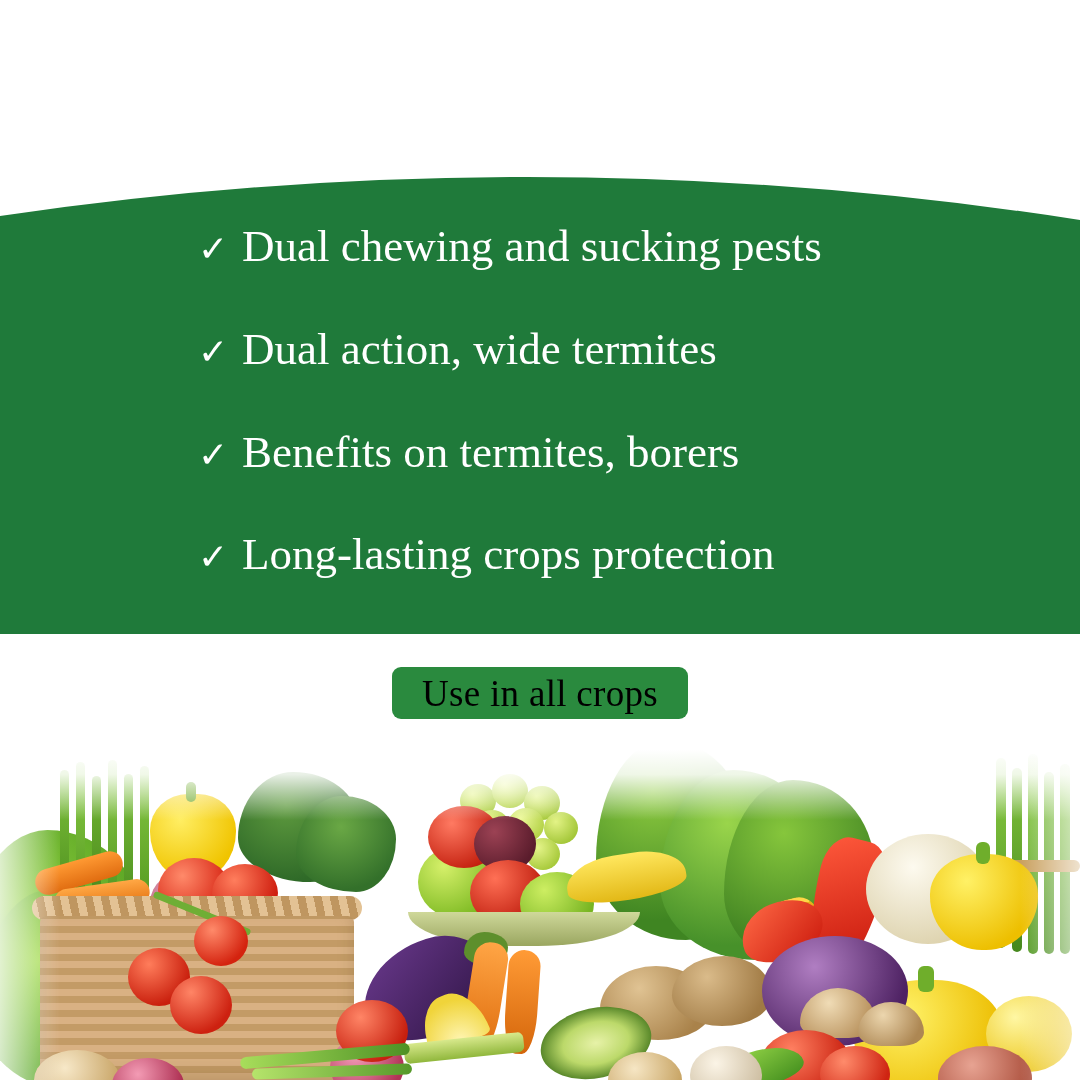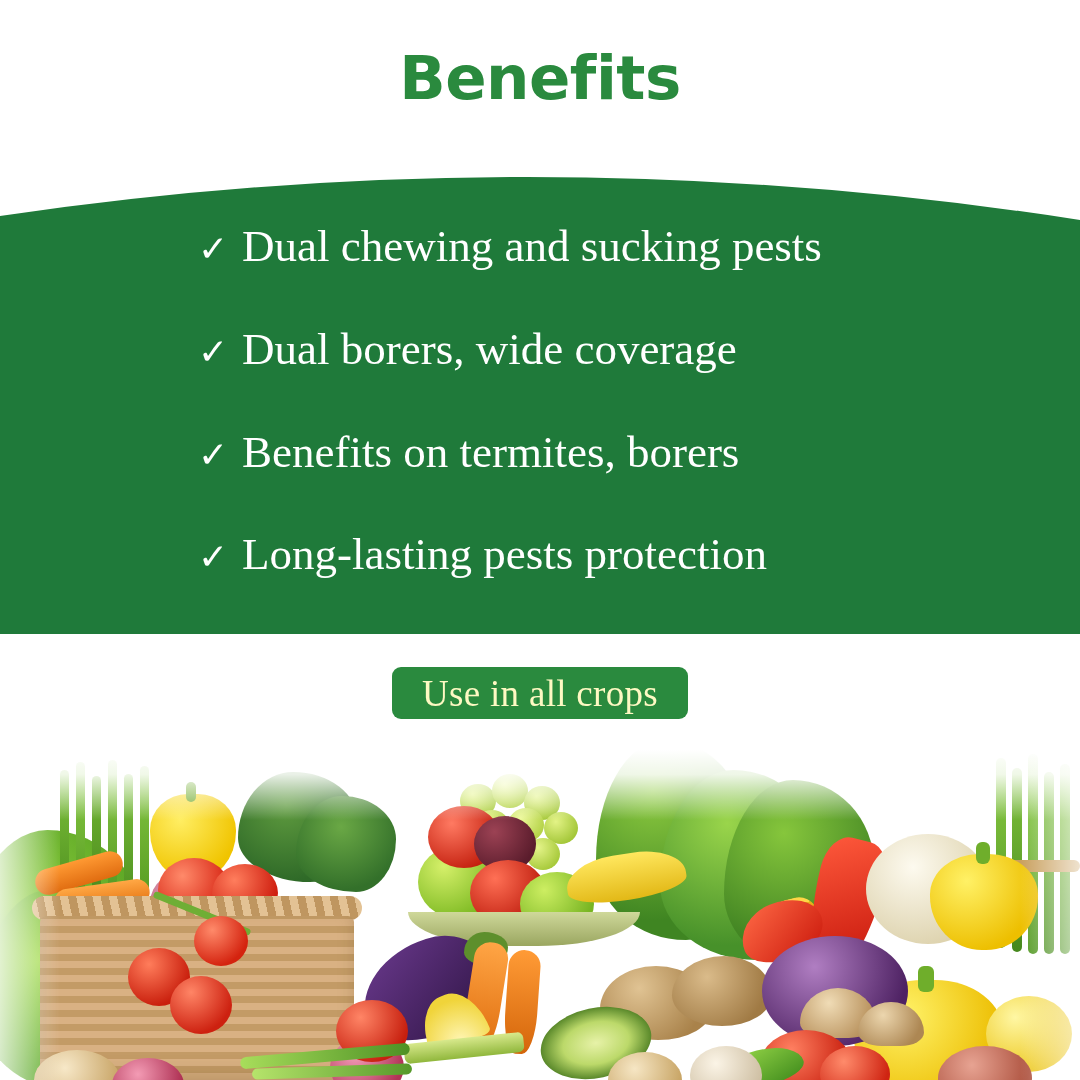--- a/index.html
+++ b/index.html
@@ -73,21 +73,21 @@
   
   .badge {
     position:absolute;
     left:392px; top:667px;
     width:296px; height:52px;
     background:#2a8a3e;
     border-radius:9px;
     display:flex;
     align-items:center;
     justify-content:center;
-    color:#fef9c3;
+    color:#000000;
     font-family:"Liberation Serif", serif;
     font-size:37px;
     line-height:1;
     letter-spacing:0.3px;
     white-space:nowrap;
   }
 
   
   .produce {
     position:absolute;
@@ -130,48 +130,47 @@
     position:absolute; right:0; top:0; width:60px; height:330px;
     background:linear-gradient(to left, rgba(255,255,255,.7), rgba(255,255,255,0));
     pointer-events:none;
   }
 </style>
 </head>
 <body>
 
 <div class="page">
 
-  <div class="title">Benefits</div>
 
   <div class="panel-wrap">
     <svg class="panel-svg" viewBox="0 0 1080 492" preserveAspectRatio="none">
       <path d="M0,74 Q540,-6 1080,78 L1080,492 L0,492 Z" fill="#1f7a3a"></path>
     </svg>
   </div>
 
   <div class="bullets">
 
     <div class="bullet">
       <span class="check">✓</span>
       <span class="bullet-text">Dual chewing and sucking pests</span>
     </div>
 
     <div class="bullet">
       <span class="check">✓</span>
-      <span class="bullet-text">Dual borers, wide coverage</span>
+      <span class="bullet-text">Dual action, wide termites</span>
     </div>
 
     <div class="bullet">
       <span class="check">✓</span>
       <span class="bullet-text">Benefits on termites, borers</span>
     </div>
 
     <div class="bullet">
       <span class="check">✓</span>
-      <span class="bullet-text">Long-lasting pests protection</span>
+      <span class="bullet-text">Long-lasting crops protection</span>
     </div>
 
   </div>
 
   <div class="badge">Use in all crops</div>
 
   <div class="produce">
     <div class="produce-inner">
 
       <div class="leafy" style="left:-40px; top:80px; width:190px; height:250px; background:radial-gradient(circle at 30% 30%, #8fcf3f, #4e9b1e 70%);"></div>

